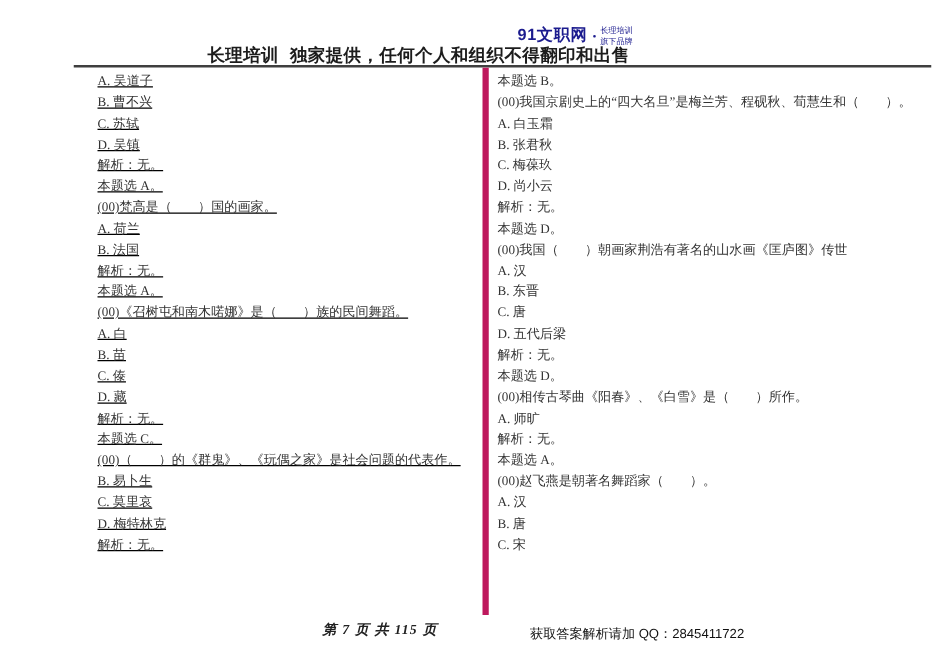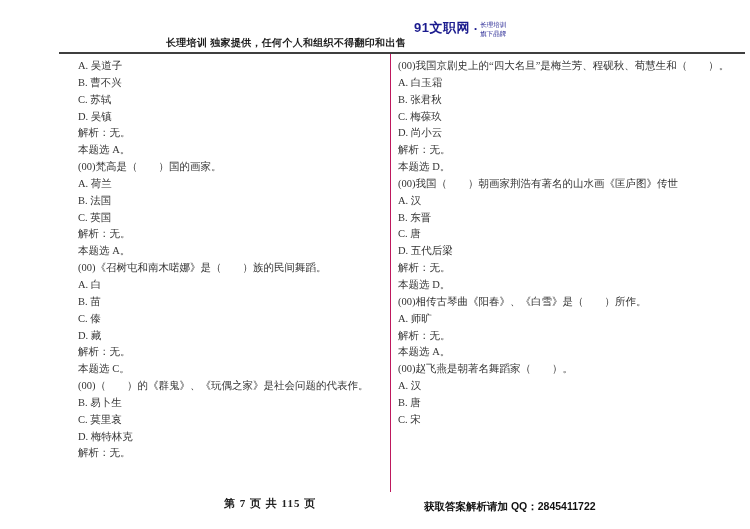--- a/index.html
+++ b/index.html
@@ -8,22 +8,22 @@
     font-family: "Liberation Serif", "DejaVu Serif", serif;
   }
   .page {
     position: relative; width: 750px; height: 529px;
     background: #ffffff; overflow: hidden;
   }
 
   
   .disclaimer {
     position: absolute; left: 166px; top: 36px;
-    font-family: Liberation Sans, sans-serif;
-    font-size: 10px; font-weight: bold; color: #1c1c1c;
+    font-family: Liberation Mono, monospace;
+    font-size: 14px; font-weight: bold; color: #1c1c1c;
     letter-spacing: 0.3px; white-space: nowrap;
   }
   .logo {
     position: absolute; left: 414px; top: 19px;
     display: flex; align-items: flex-start; white-space: nowrap;
   }
   .logo-text {
     font-family: "Liberation Sans", "DejaVu Sans", sans-serif;
     font-weight: bold; font-size: 13px; line-height: 18px;
     color: #1b1b8e; letter-spacing: 0.5px;
@@ -39,37 +39,37 @@
   }
 
   
   .content {
     position: absolute; left: 59px; top: 52px;
     width: 686px; height: 438px;
     border-top: 2px solid #3f3f3f;
     display: flex; overflow: hidden;
   }
   .col { box-sizing: border-box; padding-top: 4px; }
-  .col-left  { width: 332px; padding-left: 19px; border-right: 1px solid #be185d; }
+  .col-left  { width: 332px; padding-left: 19px; border-right: 5px solid #be185d; text-decoration: underline; }
   .col-right { width: 354px; padding-left: 7px; }
   .line {
     margin: 0; font-size: 10.5px; line-height: 16.85px;
     color: #333333; white-space: nowrap;
   }
 
   
   .pagenum {
-    position: absolute; left: 224px; top: 496px;
+    position: absolute; left: 258px; top: 496px;
     font-size: 11px; font-weight: bold; color: #222222;
-    letter-spacing: 1px; white-space: nowrap;
+    letter-spacing: 1px; white-space: nowrap; font-style: italic;
   }
   .qq {
     position: absolute; left: 424px; top: 500px;
     font-family: "Liberation Sans", "DejaVu Sans", sans-serif;
-    font-size: 10.5px; font-weight: bold; color: #111111;
+    font-size: 10.5px; font-weight: normal; color: #111111;
     white-space: nowrap;
   }
 </style>
 </head>
 <body>
 
 <div class="page">
 
   <div>
     <div class="disclaimer">长理培训 独家提供，任何个人和组织不得翻印和出售</div>
@@ -87,37 +87,37 @@
     <div class="col col-left">
         <p class="line">A. 吴道子</p>
         <p class="line">B. 曹不兴</p>
         <p class="line">C. 苏轼</p>
         <p class="line">D. 吴镇</p>
         <p class="line">解析：无。</p>
         <p class="line">本题选 A。</p>
         <p class="line">(00)梵高是（　　）国的画家。</p>
         <p class="line">A. 荷兰</p>
         <p class="line">B. 法国</p>
-        <p class="line">C. 英国</p>
         <p class="line">解析：无。</p>
         <p class="line">本题选 A。</p>
         <p class="line">(00)《召树屯和南木喏娜》是（　　）族的民间舞蹈。</p>
         <p class="line">A. 白</p>
         <p class="line">B. 苗</p>
         <p class="line">C. 傣</p>
         <p class="line">D. 藏</p>
         <p class="line">解析：无。</p>
         <p class="line">本题选 C。</p>
         <p class="line">(00)（　　）的《群鬼》、《玩偶之家》是社会问题的代表作。</p>
         <p class="line">B. 易卜生</p>
         <p class="line">C. 莫里哀</p>
         <p class="line">D. 梅特林克</p>
         <p class="line">解析：无。</p>
       </div>
     <div class="col col-right">
+        <p class="line">本题选 B。</p>
         <p class="line">(00)我国京剧史上的“四大名旦”是梅兰芳、程砚秋、荀慧生和（　　）。</p>
         <p class="line">A. 白玉霜</p>
         <p class="line">B. 张君秋</p>
         <p class="line">C. 梅葆玖</p>
         <p class="line">D. 尚小云</p>
         <p class="line">解析：无。</p>
         <p class="line">本题选 D。</p>
         <p class="line">(00)我国（　　）朝画家荆浩有著名的山水画《匡庐图》传世</p>
         <p class="line">A. 汉</p>
         <p class="line">B. 东晋</p>

